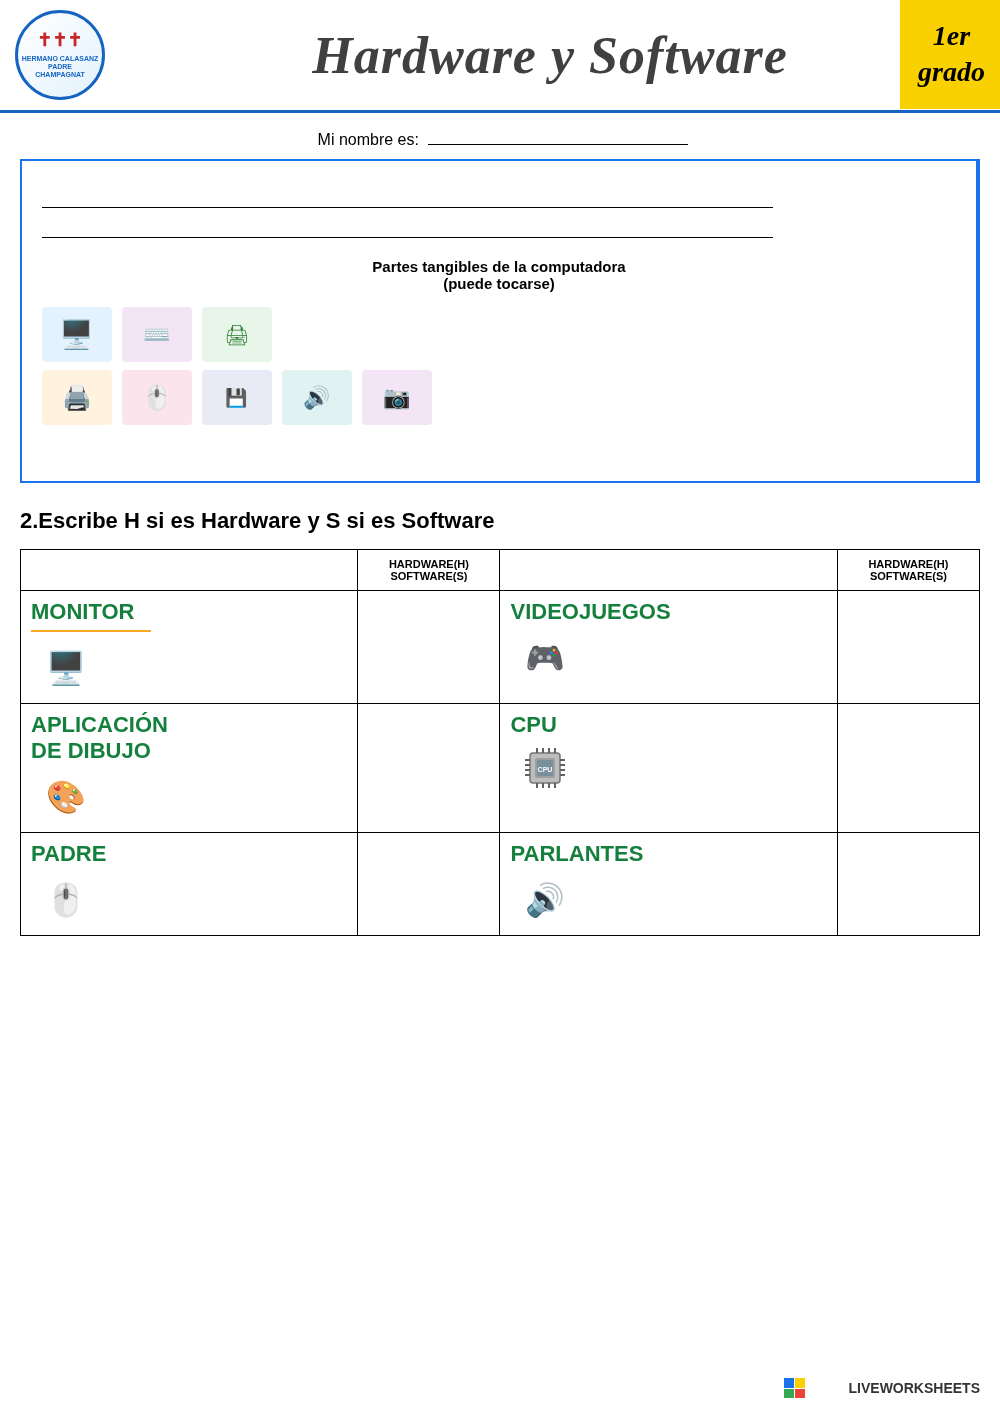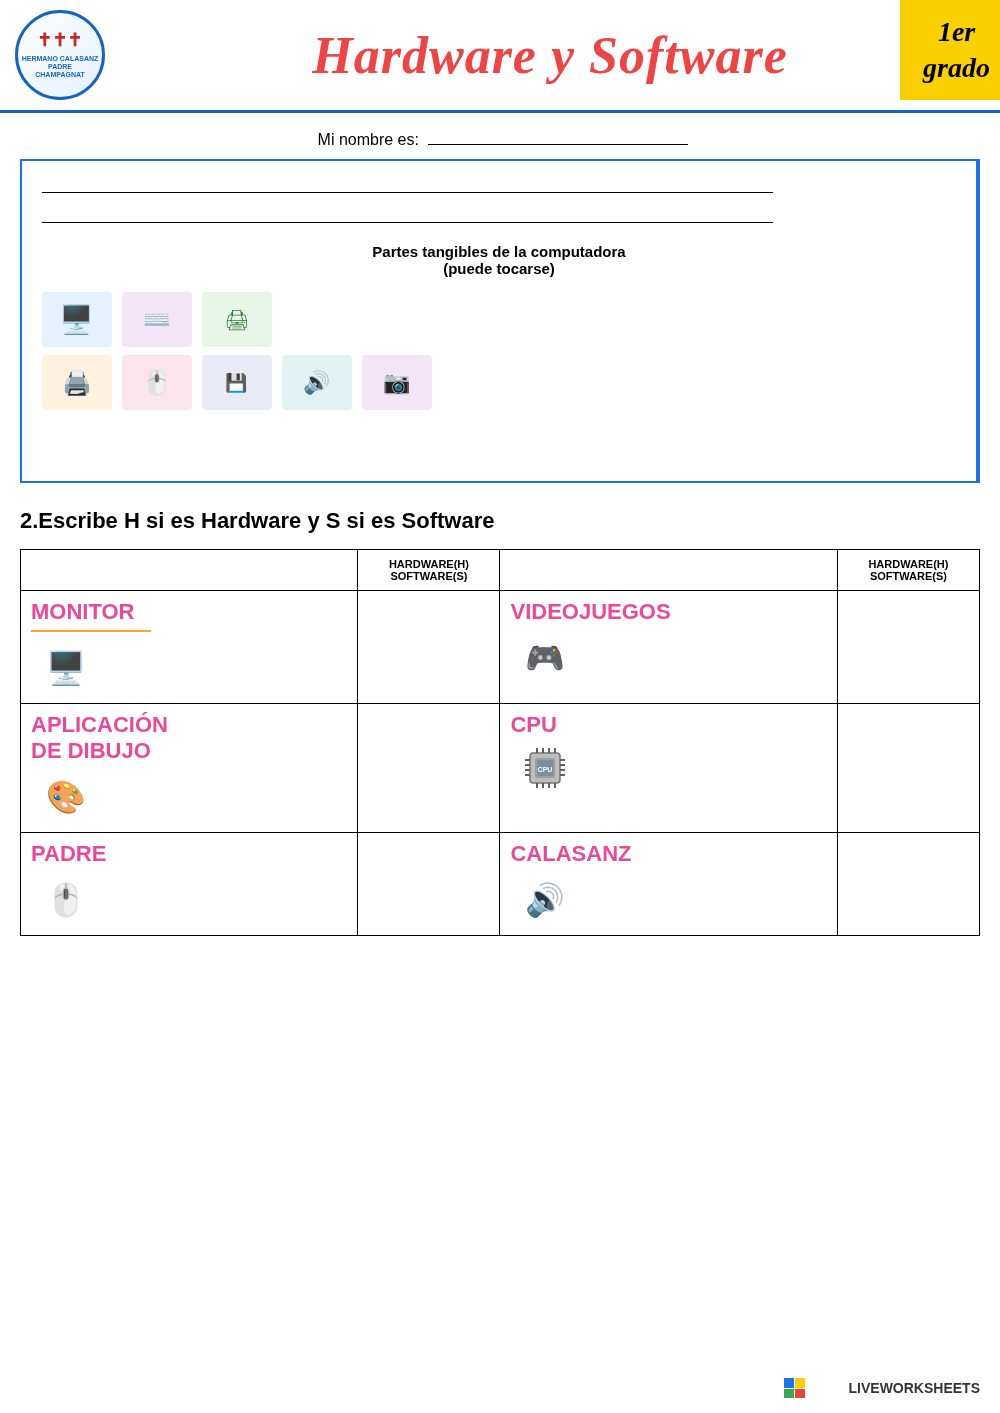--- a/index.html
+++ b/index.html
@@ -54,35 +54,35 @@
     }
     .title-area {
       flex: 1;
       text-align: center;
     }
     .main-title {
       font-family: Georgia, serif;
       font-size: 52px;
       font-weight: bold;
       font-style: italic;
-      color: #ef4444;
+      color: #404040;
       letter-spacing: 1px;
     }
     .grade-badge {
       position: absolute;
       right: 0;
       top: 0;
       background: #f9d000;
       width: 100px;
       min-height: 100px;
       display: flex;
       flex-direction: column;
-      align-items: flex-end;
-      justify-content: center;
-      padding: 10px;
+      align-items: flex-start;
+      justify-content: center;
+      padding: 18px;
     }
     .grade-text {
       font-family: Georgia, serif;
       font-size: 28px;
       font-style: italic;
       font-weight: bold;
       color: #000;
       text-align: center;
       line-height: 1.3;
     }
@@ -103,21 +103,21 @@
     }
 
     
     .content-box {
       display: flex;
       border: 2px solid #1a73e8;
       margin: 0 20px;
     }
     .content-left, .content-right {
       flex: 1;
-      padding: 12px 20px;
+      padding: 27px 20px;
       min-height: 320px;
     }
     .content-left {
       border-right: 2px solid #1a73e8;
     }
     .blank-lines {
       margin-bottom: 20px;
     }
     .blank-line {
       border-bottom: 1px solid #000;
@@ -220,21 +220,21 @@
       width: 100px;
       background: #fff;
     }
     .item-cell {
       width: 240px;
       vertical-align: top;
     }
     .item-name {
       font-size: 22px;
       font-weight: bold;
-      color: #ec4899;
+      color: #15803d;
       margin-bottom: 5px;
       text-align: left;
     }
     .item-name-underline {
       border-bottom: 2px solid #f9a825;
       width: 120px;
       margin-bottom: 8px;
     }
     .item-image {
       width: 70px;
@@ -403,21 +403,21 @@
         <td class="answer-cell"></td>
       </tr>
 
       <tr>
         <td class="item-cell">
           <div class="item-name">PADRE</div>
           <div class="item-image">🖱️</div>
         </td>
         <td class="answer-cell"></td>
         <td class="right-item-cell">
-          <div class="item-name">CALASANZ</div>
+          <div class="item-name">PARLANTES</div>
           <div class="item-image">🔊</div>
         </td>
         <td class="answer-cell"></td>
       </tr>
     </tbody>
   </table>
 </div>
 
 <div class="footer">
   <div class="footer-logo">

